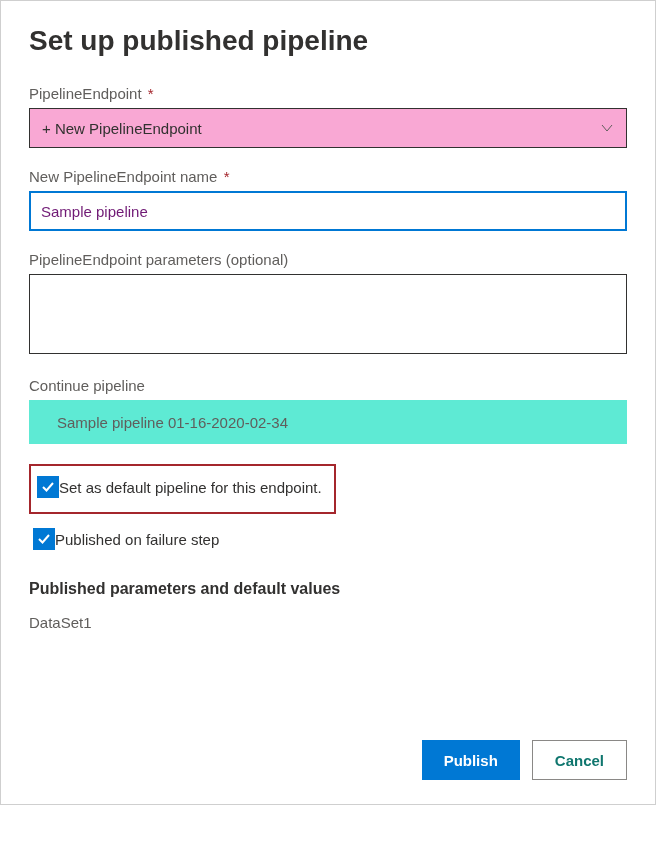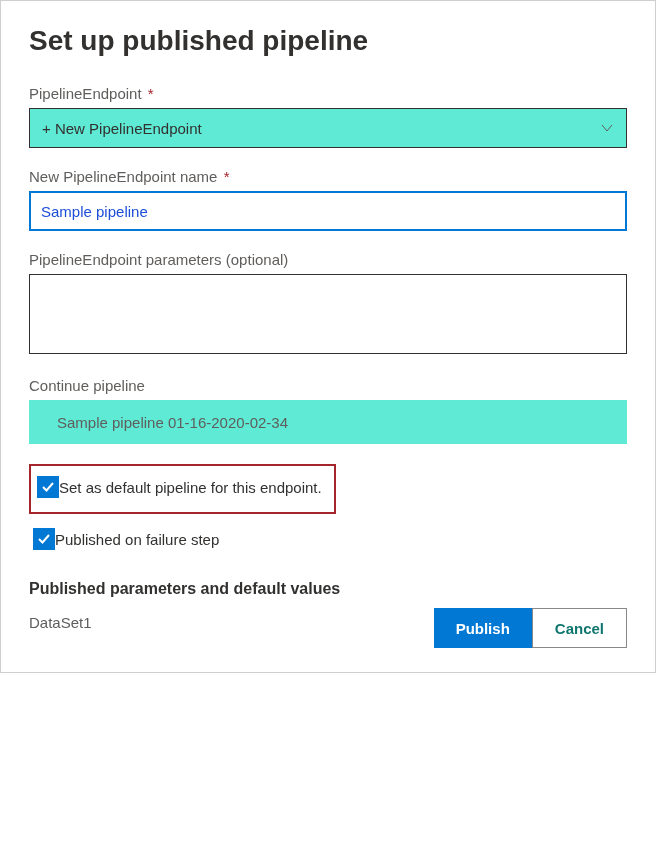--- a/index.html
+++ b/index.html
@@ -8,21 +8,21 @@
       padding: 0;
     }
     body {
       font-family: 'Segoe UI', -apple-system, sans-serif;
       font-size: 14px;
       color: #323130;
       background: #fff;
     }
     .panel {
       width: 656px;
-      height: 673px;
+      height: 805px;
       border: 1px solid #cfcfcf;
       padding: 24px 28px;
       position: relative;
     }
     .panel-title {
       font-size: 28px;
       font-weight: 600;
       color: #323130;
       margin-bottom: 28px;
     }
@@ -33,21 +33,21 @@
       display: block;
     }
     .required {
       color: #a4262c;
       margin-left: 2px;
     }
     .dropdown {
       width: 100%;
       height: 40px;
       border: 1px solid #323130;
-      background: #5eead4;
+      background: #f9a8d4;
       display: flex;
       align-items: center;
       justify-content: space-between;
       padding: 0 12px;
       cursor: pointer;
       margin-bottom: 20px;
     }
     .dropdown-text {
       font-size: 15px;
       color: #323130;
@@ -55,21 +55,21 @@
     .chevron {
       width: 14px;
       height: 14px;
     }
     .text-input {
       width: 100%;
       height: 40px;
       border: 2px solid #0078d4;
       padding: 0 10px;
       font-size: 15px;
-      color: #1d4ed8;
+      color: #701a75;
       outline: none;
       margin-bottom: 20px;
       font-family: inherit;
     }
     .text-input-focused {
       border: 2px solid #0078d4;
     }
     .textarea {
       width: 100%;
       height: 80px;
@@ -130,21 +130,21 @@
     }
     .param-name {
       font-size: 15px;
       color: #605e5c;
     }
     .footer {
       position: absolute;
       bottom: 24px;
       right: 28px;
       display: flex;
-      gap: 0;
+      gap: 12px;
     }
     .btn {
       height: 40px;
       padding: 0 22px;
       font-size: 15px;
       font-weight: 600;
       border: none;
       cursor: pointer;
       font-family: inherit;
     }

